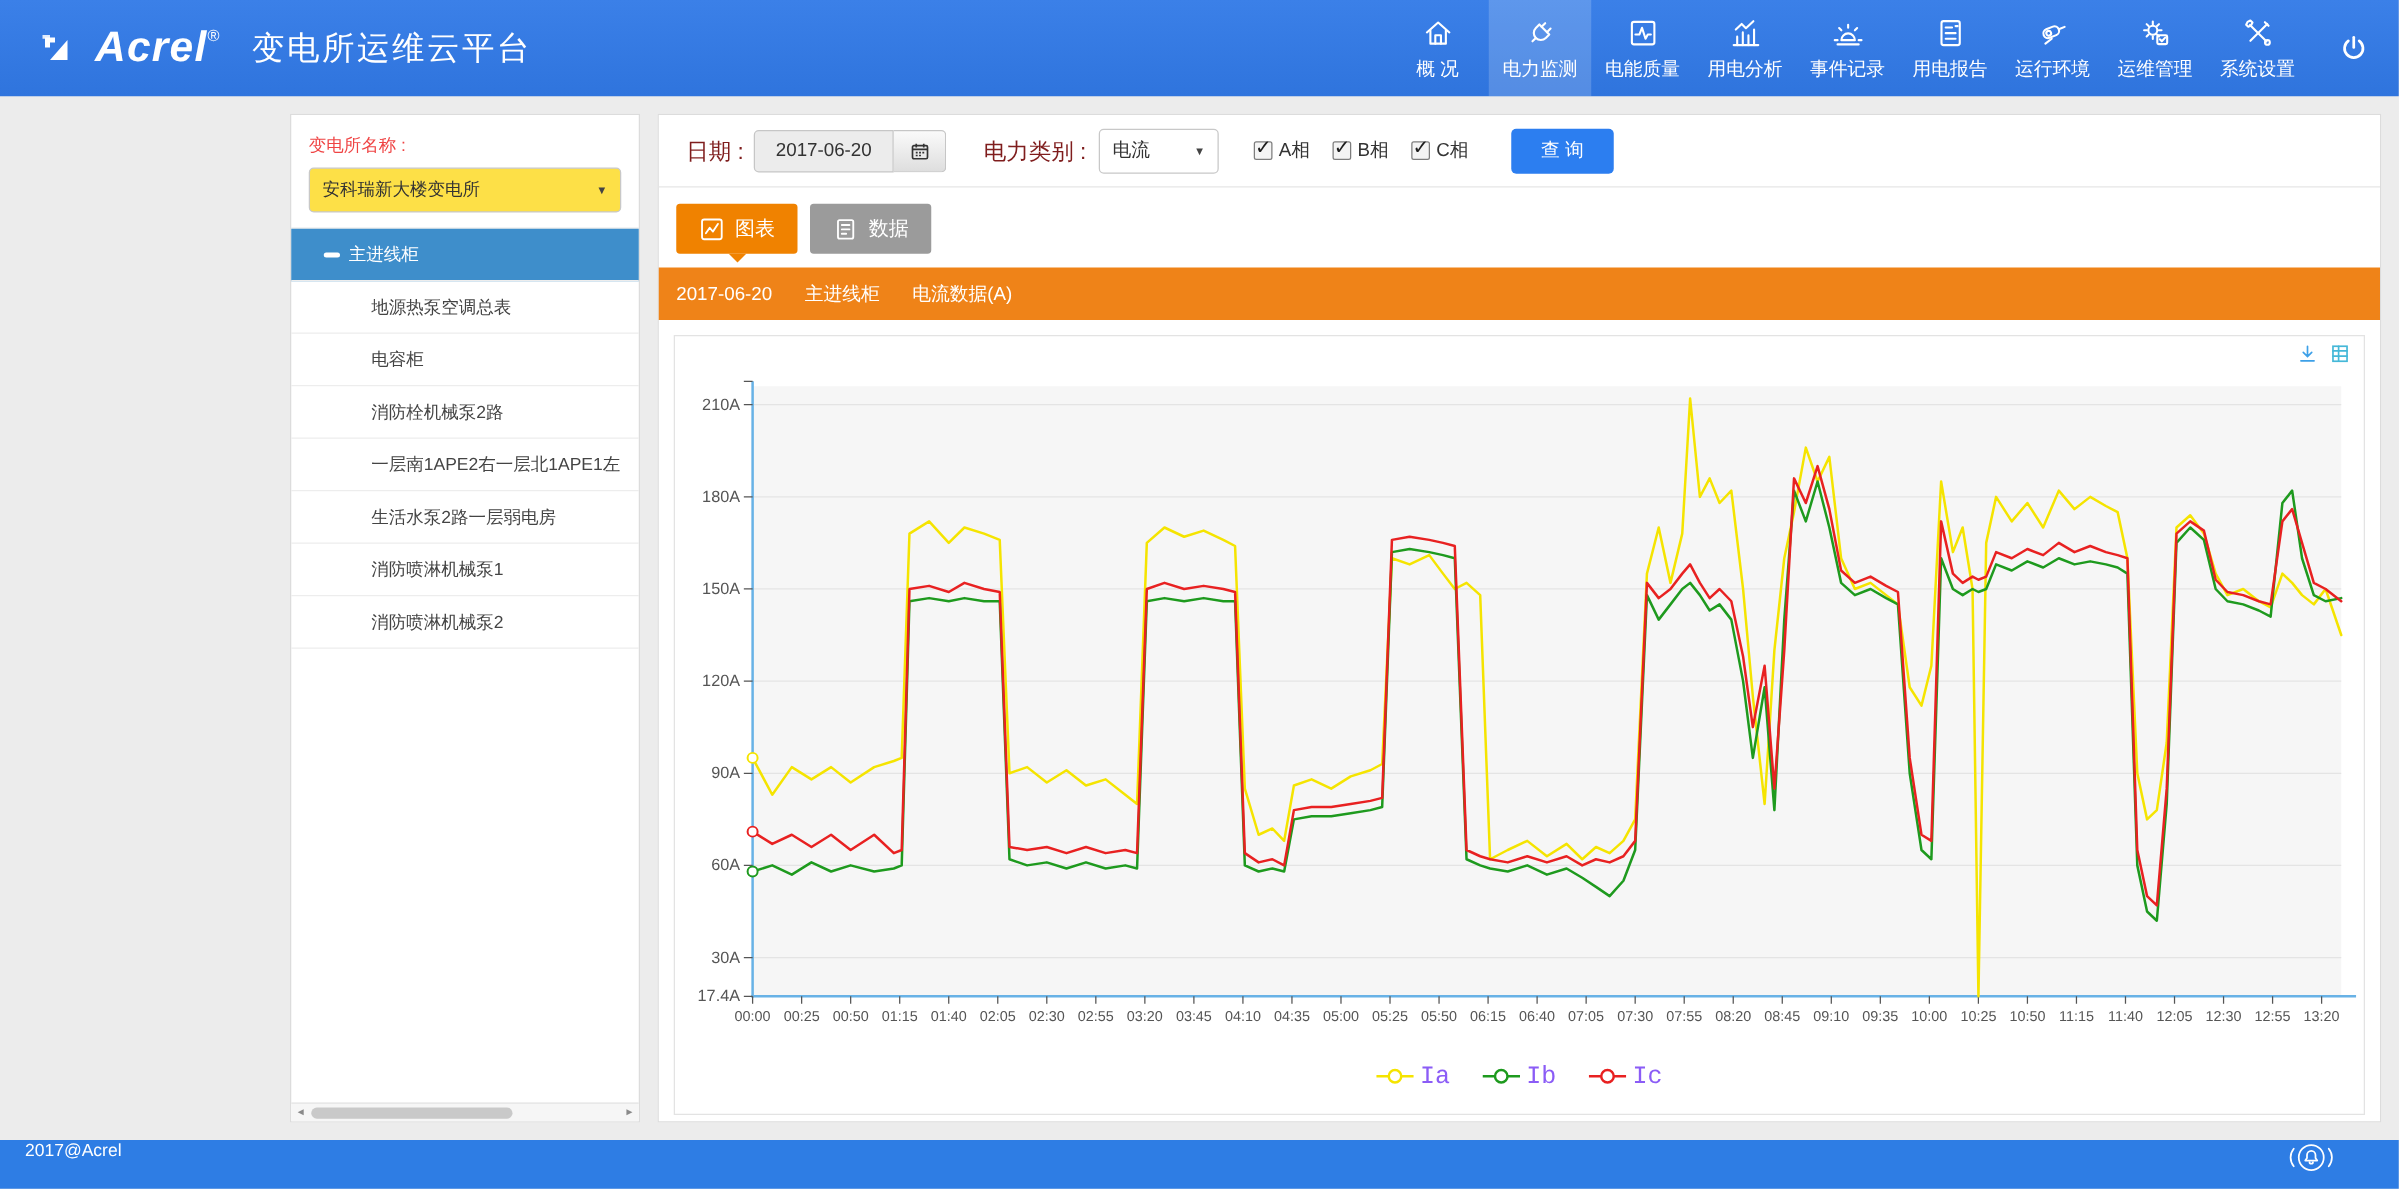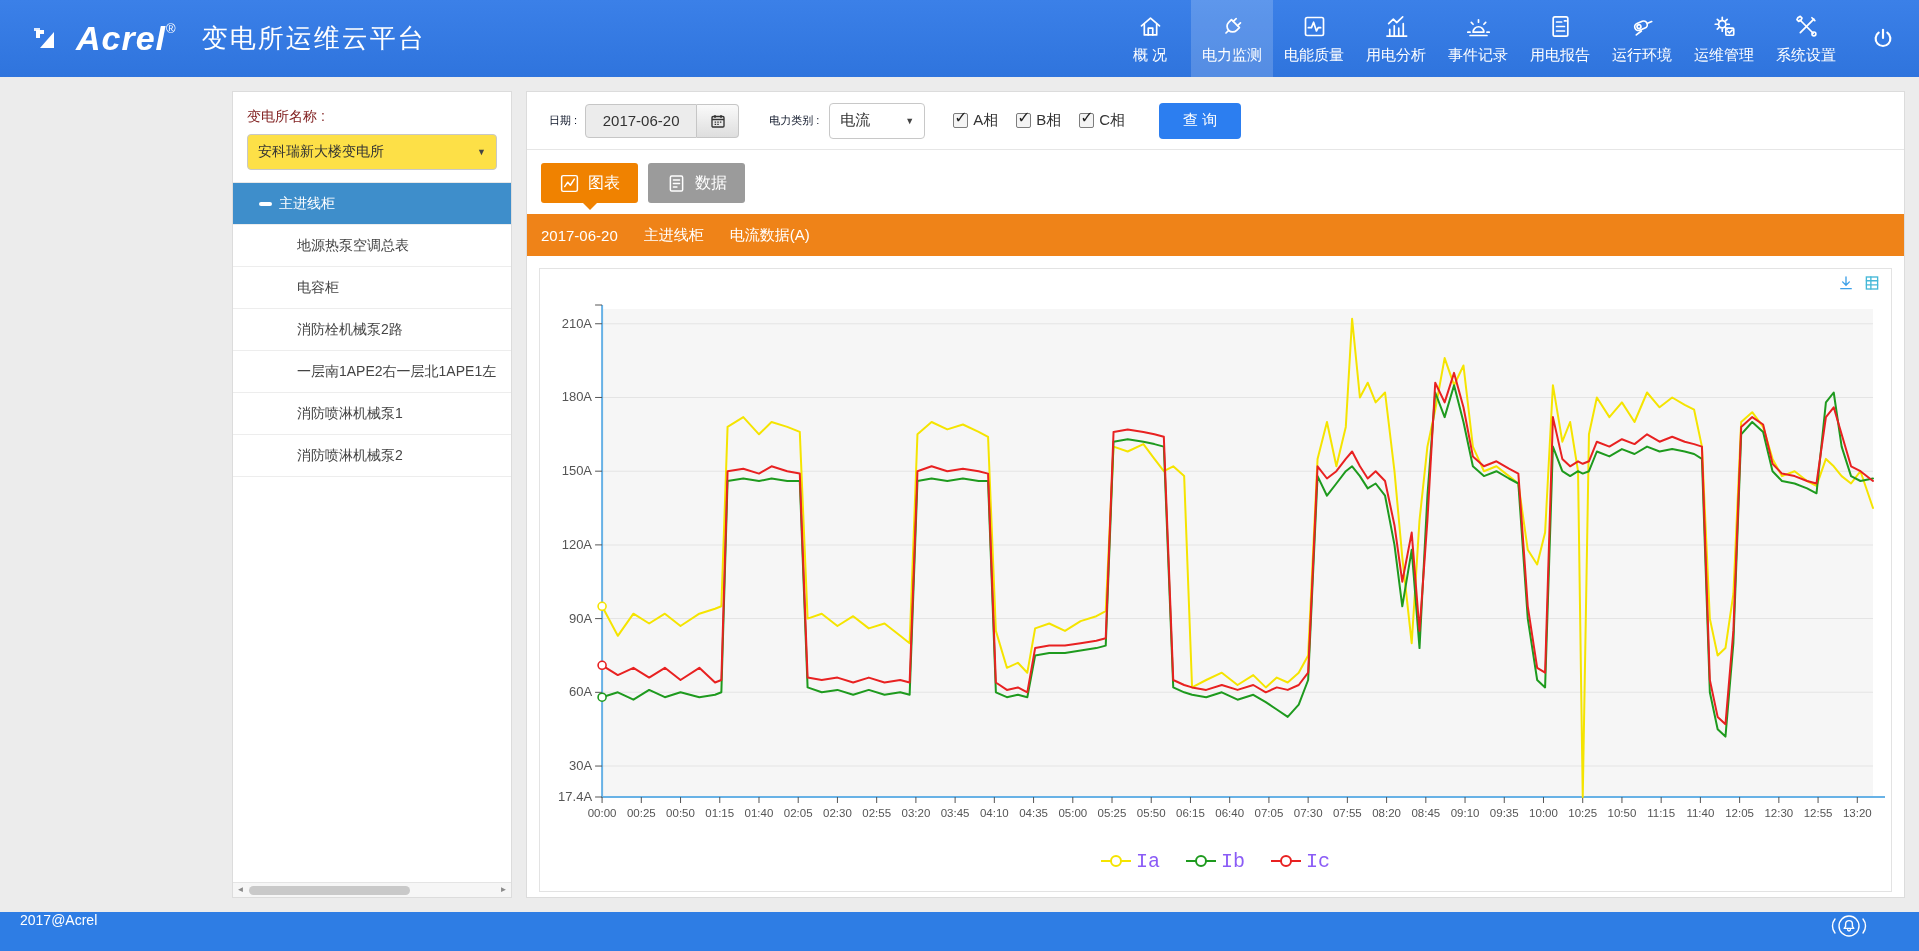--- a/index.html
+++ b/index.html
@@ -33,21 +33,21 @@
   .side-item { height:66px; display:flex; align-items:center; border-bottom:1px solid #e0e0e0;
     color:#666; font-size:16px; cursor:pointer; padding-left:30px; gap:22px; }
   .side-item .chev svg { width:14px; height:14px; stroke:#b5b5b5; fill:none; stroke-width:2; }
   .side-item.active { background:#fff; color:#3b97e3; border-left:4px solid #42a4f5; padding-left:26px; }
   .side-item.active .chev svg { stroke:#3b97e3; }
 
   
   .tree-panel { position:absolute; left:232px; top:14px; width:280px; height:807px;
     background:#fff; border:1px solid #dcdcdc; }
   .tree-head { padding:16px 14px 12px 14px; }
-  .tree-head .lbl { font-size:14px; color:#7f1d1d; display:block; margin-bottom:8px; }
+  .tree-head .lbl { font-size:14px; color:#ef4444; display:block; margin-bottom:8px; }
   .sel-box { height:36px; border:1px solid #c8c8c8; border-radius:4px; display:flex; align-items:center;
     padding:0 10px; font-size:14px; color:#333; cursor:pointer; background:#fde047; }
   .sel-box .arrow { margin-left:auto; font-size:9px; color:#444; }
   .tree-list { border-top:1px solid #e8e8e8; }
   .tree-item { height:42px; display:flex; align-items:center; border-bottom:1px solid #ededed;
     font-size:14px; color:#444; cursor:pointer; position:relative; }
   .tree-item .titext { position:absolute; left:64px; white-space:nowrap; overflow:hidden; max-width:210px; }
   .tree-item.root .titext { left:46px; }
   .tree-item.selected { background:#3e8ecb; color:#fff; }
   .minus-ic { position:absolute; left:26px; width:13px; height:4px; background:#fff; border-radius:2px; }
@@ -59,21 +59,21 @@
     border-top:1px solid #e4e4e4; }
   .hscroll .arr { position:absolute; top:0; width:15px; height:14px; color:#8a8a8a; font-size:8px;
     line-height:14px; text-align:center; cursor:pointer; }
   .hscroll .arr.right { right:0; }
   .hscroll .thumb { position:absolute; top:3px; left:16px; width:58%; height:9px; background:#c9c9c9; border-radius:5px; cursor:pointer; }
 
   
   .main-panel { position:absolute; left:526px; top:14px; width:1379px; height:807px;
     background:#fff; border:1px solid #dcdcdc; }
   .filter-bar { height:58px; border-bottom:1px solid #e6e6e6; display:flex; align-items:center; padding-left:22px; }
-  .flabel { font-size:11px; color:#0f172a; }
+  .flabel { font-size:18px; color:#7f1d1d; }
   .date-input { width:112px; height:34px; background:#ececec; border:1px solid #c6c6c6;
     border-radius:4px 0 0 4px; display:flex; align-items:center; justify-content:center;
     font-size:15px; color:#333; margin-left:8px; }
   .cal-btn { width:42px; height:34px; background:linear-gradient(180deg,#fafafa,#dedede);
     border:1px solid #c6c6c6; border-left:none; border-radius:0 4px 4px 0; display:flex;
     align-items:center; justify-content:center; cursor:pointer; }
   .cal-btn svg { width:18px; height:18px; stroke:#333; fill:none; stroke-width:1.8; }
   .cat-select { width:96px; height:36px; border:1px solid #c8c8c8; border-radius:4px; margin-left:10px;
     display:flex; align-items:center; padding:0 10px; font-size:15px; color:#333; cursor:pointer; background:#fff; }
   .cat-select .arrow { margin-left:auto; font-size:9px; color:#444; }
@@ -246,20 +246,23 @@
           <span class="titext">地源热泵空调总表</span>
         </div>
         <div class="tree-item">
           <span class="titext">电容柜</span>
         </div>
         <div class="tree-item">
           <span class="titext">消防栓机械泵2路</span>
         </div>
         <div class="tree-item">
           <span class="titext">一层南1APE2右一层北1APE1左</span>
+        </div>
+        <div class="tree-item">
+          <span class="titext">生活水泵2路一层弱电房</span>
         </div>
         <div class="tree-item">
           <span class="titext">消防喷淋机械泵1</span>
         </div>
         <div class="tree-item">
           <span class="titext">消防喷淋机械泵2</span>
         </div>
       </div>
     <div class="hscroll">
       <span class="arr">◄</span>

